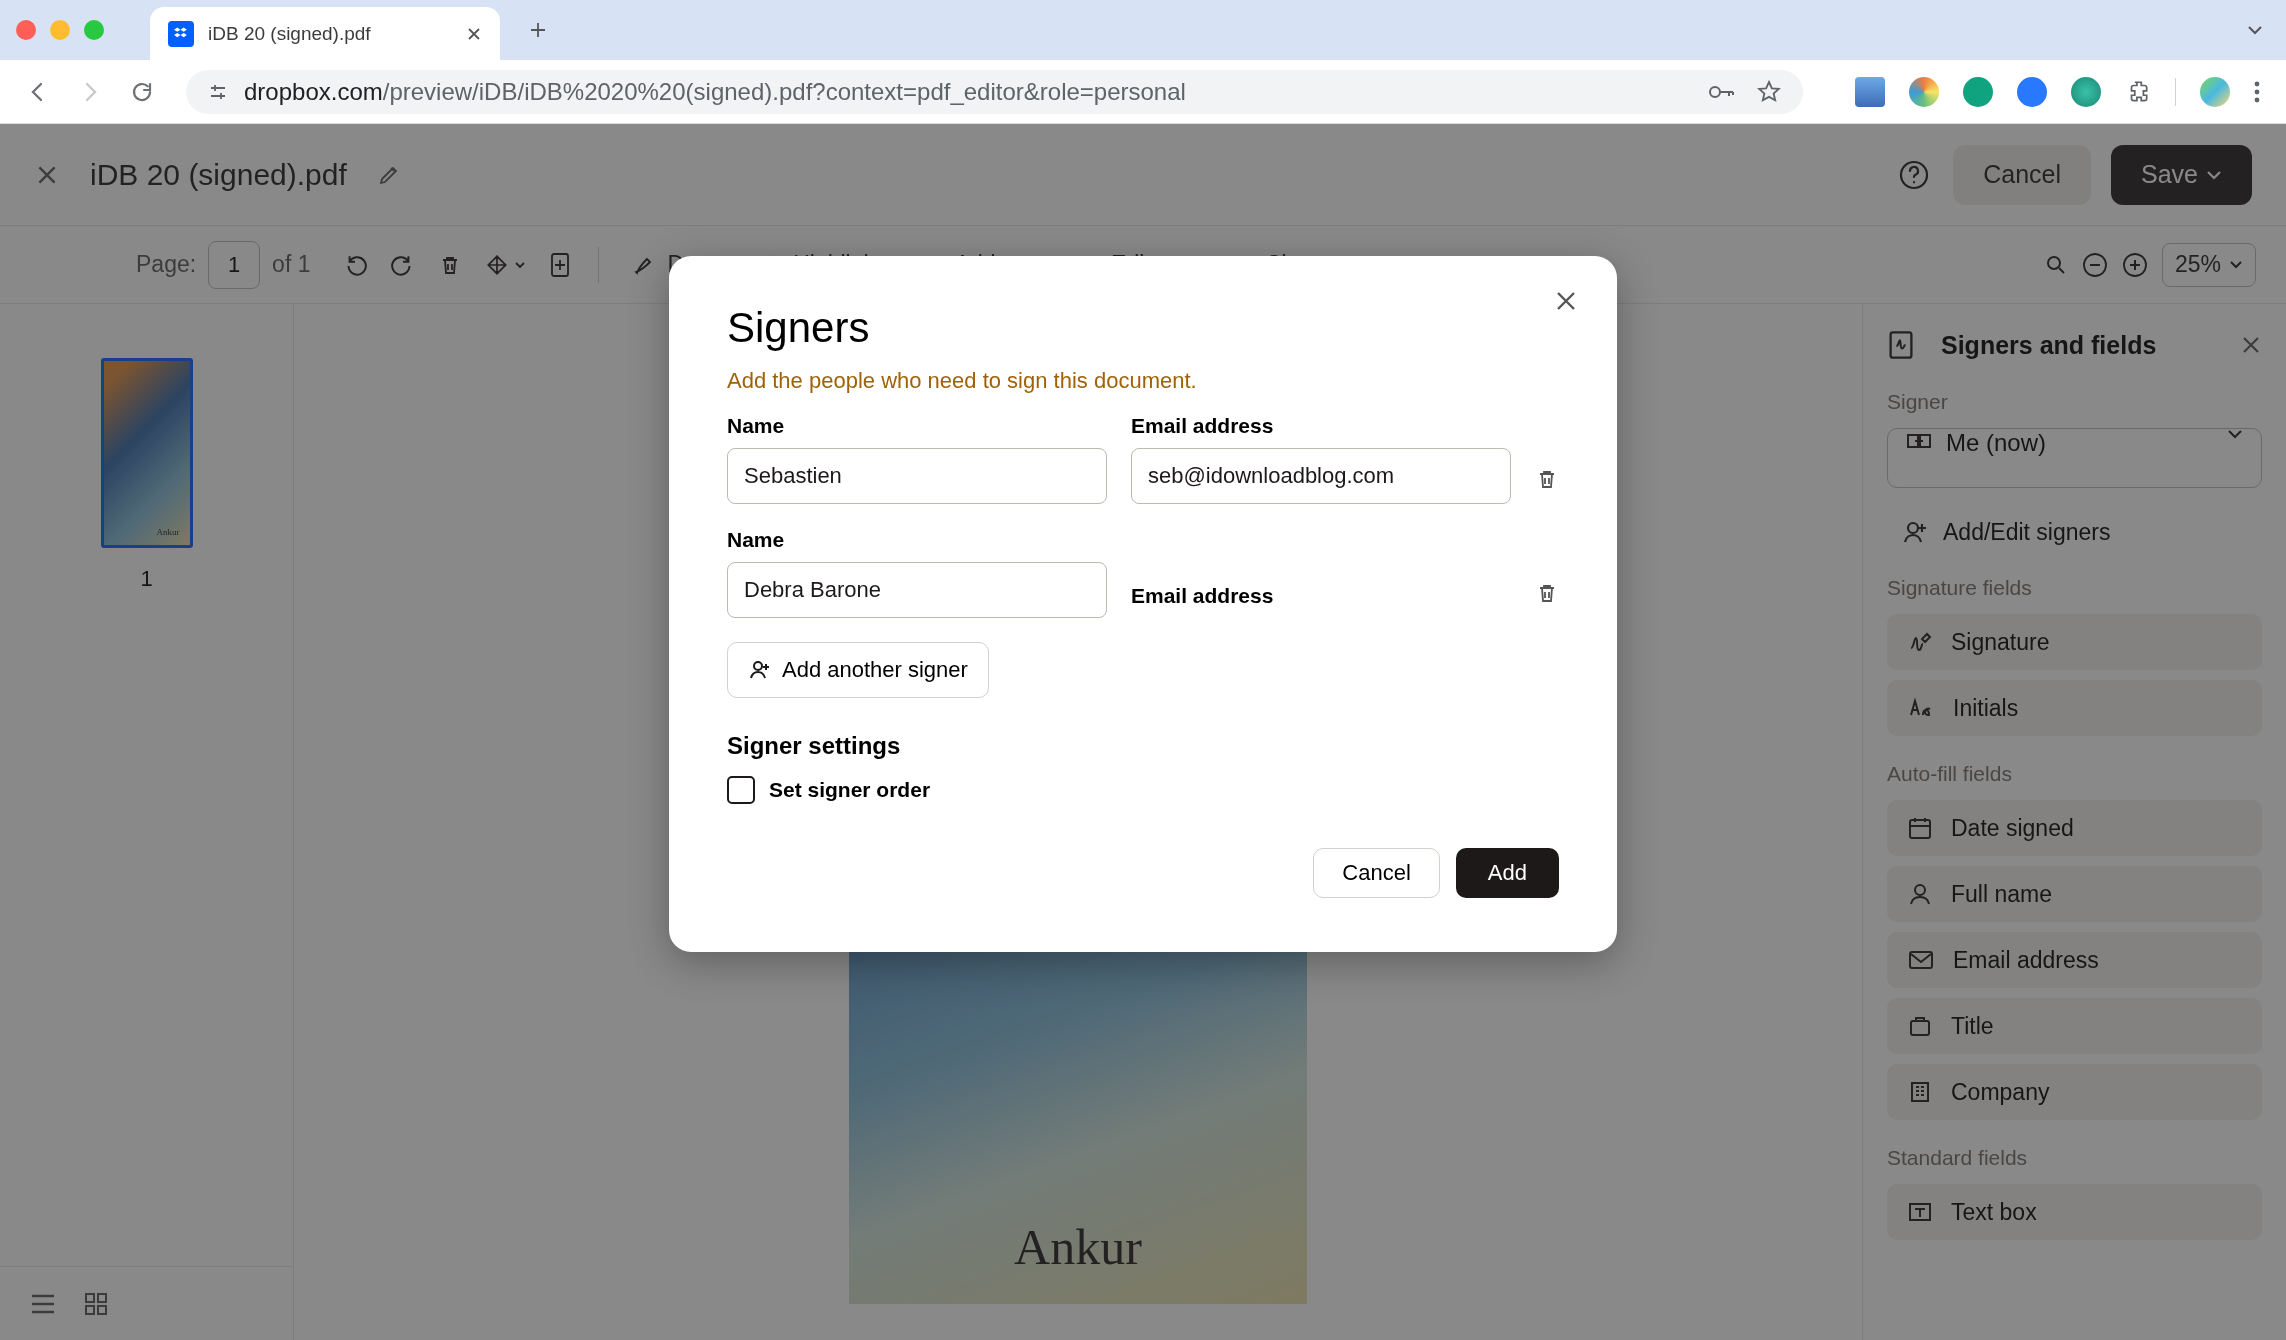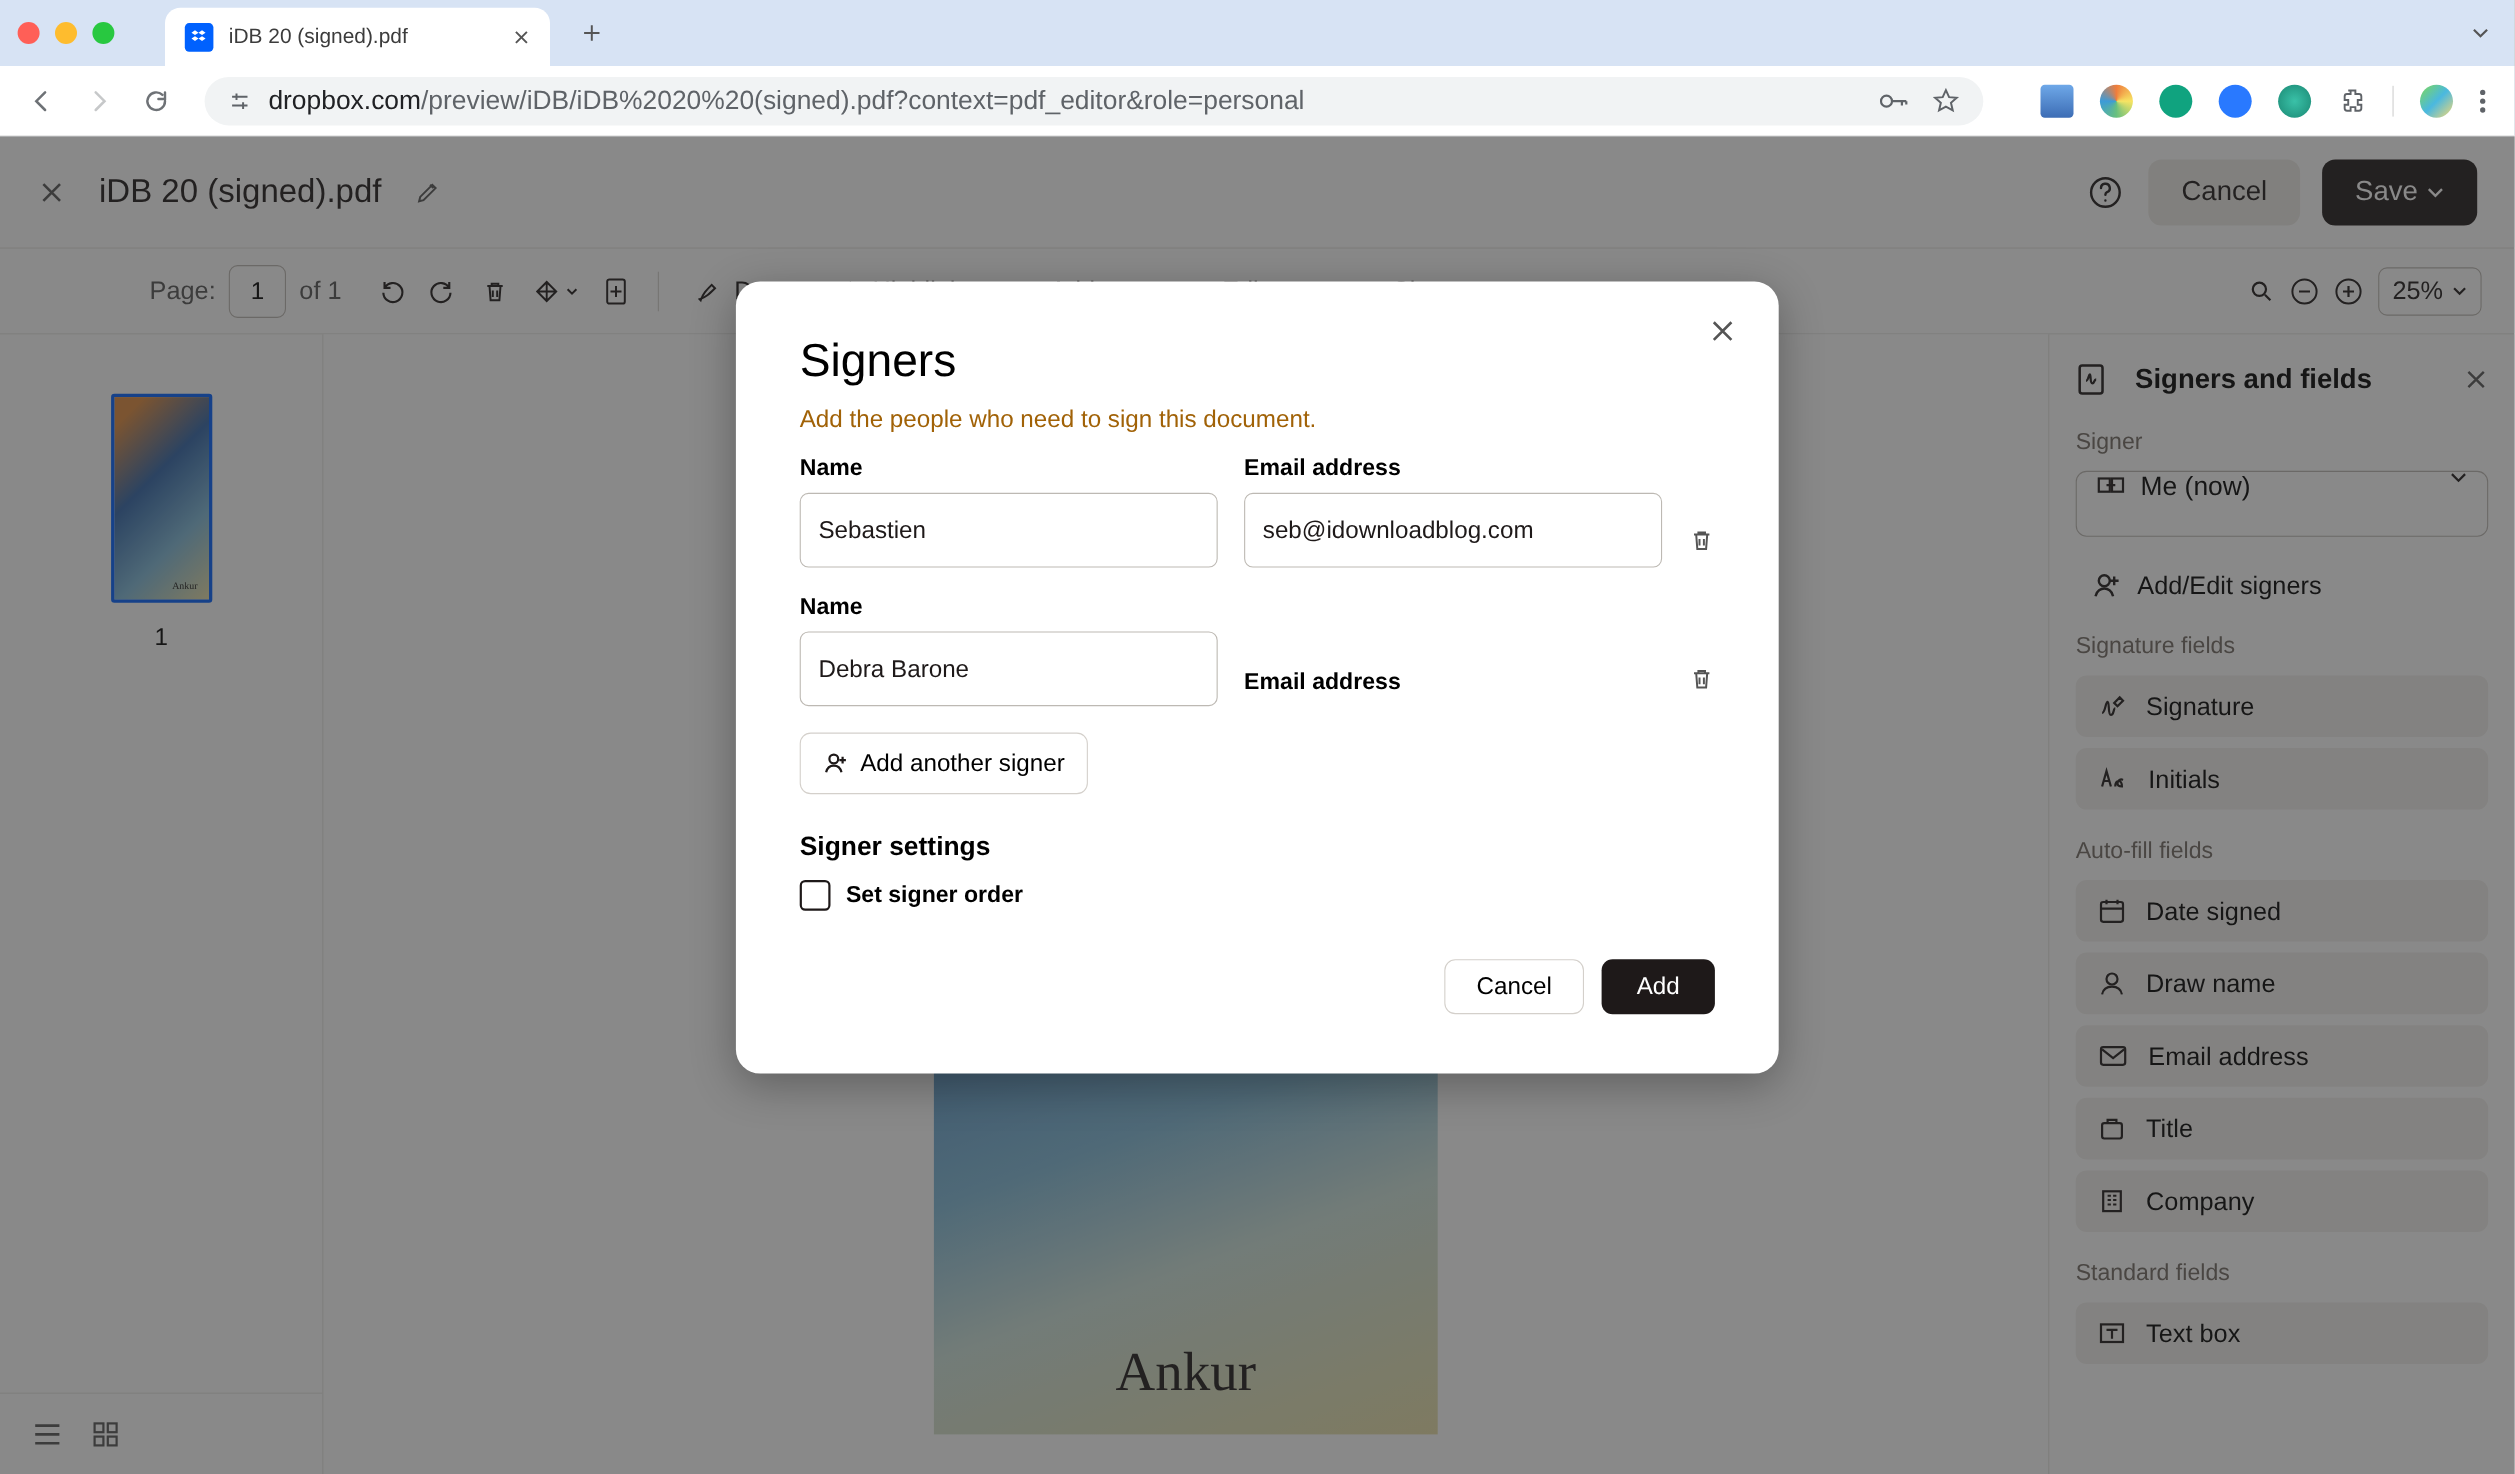--- a/index.html
+++ b/index.html
@@ -82,21 +82,21 @@
 
 
 .modal { position:absolute; left: 50%; top: 132px; transform: translateX(-50%); width: 948px; background:#ffffff; border-radius: 22px; z-index: 10; padding: 48px 58px 54px; box-shadow: 0 10px 40px rgba(0,0,0,0.3);}
 .modal-close { position:absolute; top: 32px; right: 38px; color:#555;}
 .modal h2 { font-size: 42px; font-weight: 500; margin-bottom: 16px;}
 .modal-sub { font-size: 22px; color: #a16207; margin-bottom: 20px;}
 .signer-row { display:flex; gap: 24px; margin-bottom: 24px; align-items:flex-end;}
 .field-group { flex:1; }
 .field-group.name { max-width: 380px;}
 .field-label { font-size: 21px; font-weight:600; margin-bottom: 10px;}
-.text-input { width: 100%; height: 68px; border: 1px solid #bdb9b3; border-radius: 8px; padding: 0 16px; font-size: 22px; color:#1e1919; background:#fff;}
+.text-input { width: 100%; height: 56px; border: 1px solid #bdb9b3; border-radius: 8px; padding: 0 16px; font-size: 22px; color:#1e1919; background:#fff;}
 .row-delete { color:#555; padding-bottom: 12px;}
 .add-signer-btn { display:inline-flex; align-items:center; gap:10px; font-size: 22px; font-weight:500; padding: 14px 20px; border:1px solid #d4d0cb; border-radius: 10px; margin-bottom: 34px;}
 .signer-settings-h { font-size: 24px; font-weight:600; margin-bottom: 16px;}
 .checkbox-row { display:flex; align-items:center; gap: 14px; font-size: 21px; font-weight:600;}
 .checkbox { width: 28px; height: 28px; border: 2px solid #1e1919; border-radius: 5px;}
 .modal-footer { display:flex; justify-content:flex-end; gap: 16px; margin-top: 44px;}
 .btn-cancel { height: 50px; padding: 0 28px; border-radius: 10px; background:#fff; border:1px solid #d4d0cb; font-size:22px;}
 .btn-add { height: 50px; padding: 0 32px; border-radius: 10px; background:#1e1919; color:#fff; border:none; font-size:22px;}
 
 svg { display:block; }
@@ -411,21 +411,21 @@
             <rect x="3" y="5" width="20" height="18" rx="2" stroke="#1e1919" stroke-width="2" fill="none"></rect>
             <path d="M3 11h20M8 3v4M18 3v4" stroke="#1e1919" stroke-width="2"></path>
           </svg>
           <span>Date signed</span>
         </div>
       <div class="field-item">
           <svg width="26" height="26" viewBox="0 0 26 26">
             <circle cx="13" cy="9" r="5" stroke="#1e1919" stroke-width="2" fill="none"></circle>
             <path d="M4 23c1-5 5-7 9-7s8 2 9 7" stroke="#1e1919" stroke-width="2" fill="none"></path>
           </svg>
-          <span>Draw name</span>
+          <span>Full name</span>
         </div>
       <div class="field-item">
           <svg width="28" height="22" viewBox="0 0 28 22">
             <rect x="3" y="3" width="22" height="16" rx="2" stroke="#1e1919" stroke-width="2" fill="none"></rect>
             <path d="M4 5l10 8 10-8" stroke="#1e1919" stroke-width="2" fill="none"></path>
           </svg>
           <span>Email address</span>
         </div>
       <div class="field-item">
           <svg width="26" height="26" viewBox="0 0 26 26">

